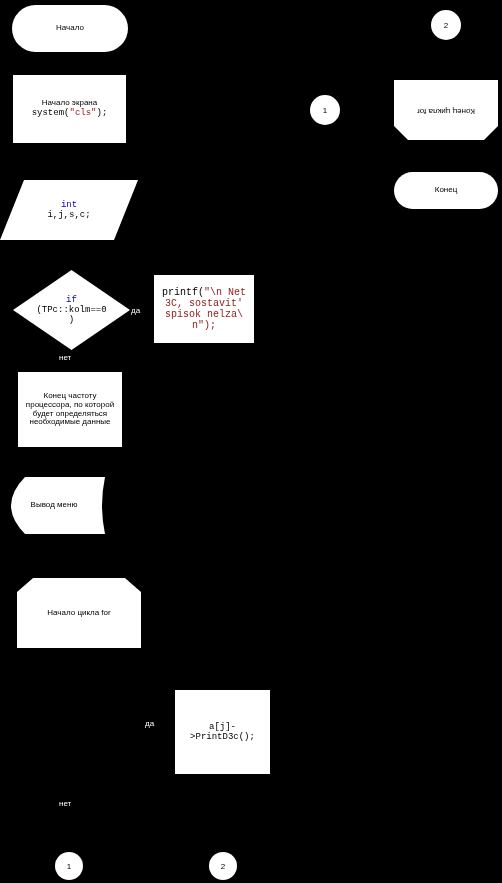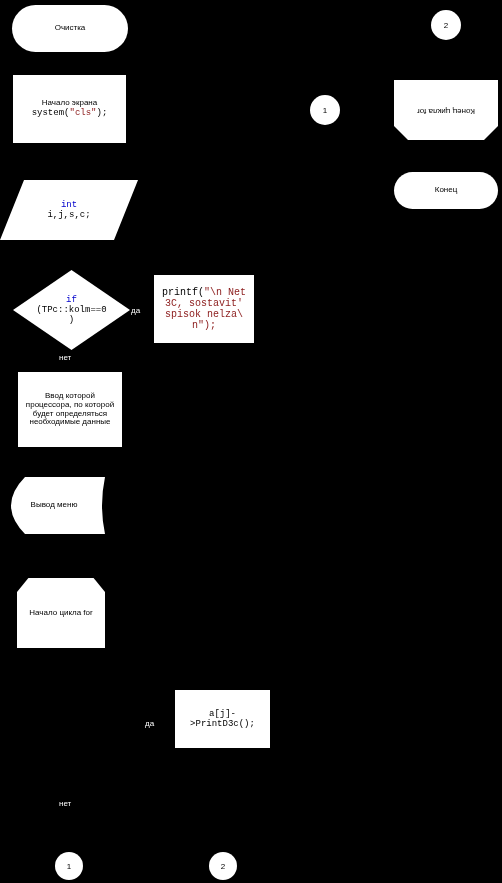--- a/index.html
+++ b/index.html
@@ -35,21 +35,21 @@
              font-family:"Liberation Sans",sans-serif;font-size:8px;
              line-height:1;padding:1px 0;}
   .rot180{transform:rotate(180deg);}
 </style>
 </head>
 <body>
 
 <div class="canvas">
 
   <div class="node stadium" style="left:12px;top:5px;width:116px;height:47px;">
-    <span class="txt sans">Очистка</span>
+    <span class="txt sans">Начало</span>
   </div>
 
   <div class="node" style="left:13px;top:75px;width:113px;height:68px;">
     <div>
       <span class="txt sans">Начало экрана</span>
       <span class="txt mono"><span>system(</span><span class="str">"cls"</span><span>);</span></span>
     </div>
   </div>
 
   <div class="node parab" style="left:0;top:180px;width:138px;height:60px;">
@@ -77,43 +77,43 @@
     <div>
       <span class="txt mono10"><span>printf(</span><span class="str">"\n Net</span></span>
       <span class="txt mono10 str">3C, sostavit'</span>
       <span class="txt mono10 str">spisok nelza\</span>
       <span class="txt mono10 str">n");</span>
     </div>
   </div>
 
   <div class="node" style="left:18px;top:372px;width:104px;height:75px;">
     <div>
-      <span class="txt sans">Ввод которой</span>
+      <span class="txt sans">Конец частоту</span>
       <span class="txt sans">процессора, по которой</span>
       <span class="txt sans">будет определяться</span>
       <span class="txt sans">необходимые данные</span>
     </div>
   </div>
 
   <div class="node disp" style="left:3px;top:477px;width:102px;height:57px;">
     <svg class="sshape" viewBox="0 0 102 57" preserveAspectRatio="none">
       <path d="M22,0 L102,0 Q96,28.5 102,57 L22,57 Q-6,28.5 22,0 Z" fill="#ffffff"></path>
     </svg>
     <span class="slabel txt sans">Вывод меню</span>
   </div>
 
-  <div class="node hexs" style="left:17px;top:578px;width:88px;height:70px;">
+  <div class="node hexs" style="left:17px;top:578px;width:124px;height:70px;">
     <svg class="hshape" viewBox="0 0 108 70" preserveAspectRatio="none">
       <polygon points="14,0 94,0 108,14 108,70 0,70 0,14" fill="#ffffff"></polygon>
     </svg>
     <span class="hlabel txt sans">Начало цикла for</span>
   </div>
 
 
-  <div class="node" style="left:175px;top:690px;width:95px;height:58px;">
+  <div class="node" style="left:175px;top:690px;width:95px;height:84px;">
     <div>
       <span class="txt mono">a[j]-</span>
       <span class="txt mono">&gt;PrintD3c();</span>
     </div>
   </div>
 
   <div class="node hexs" style="left:394px;top:80px;width:104px;height:60px;">
     <svg class="hshape" viewBox="0 0 104 60" preserveAspectRatio="none">
       <polygon points="0,0 104,0 104,46 90,60 14,60 0,46" fill="#ffffff"></polygon>
     </svg>

